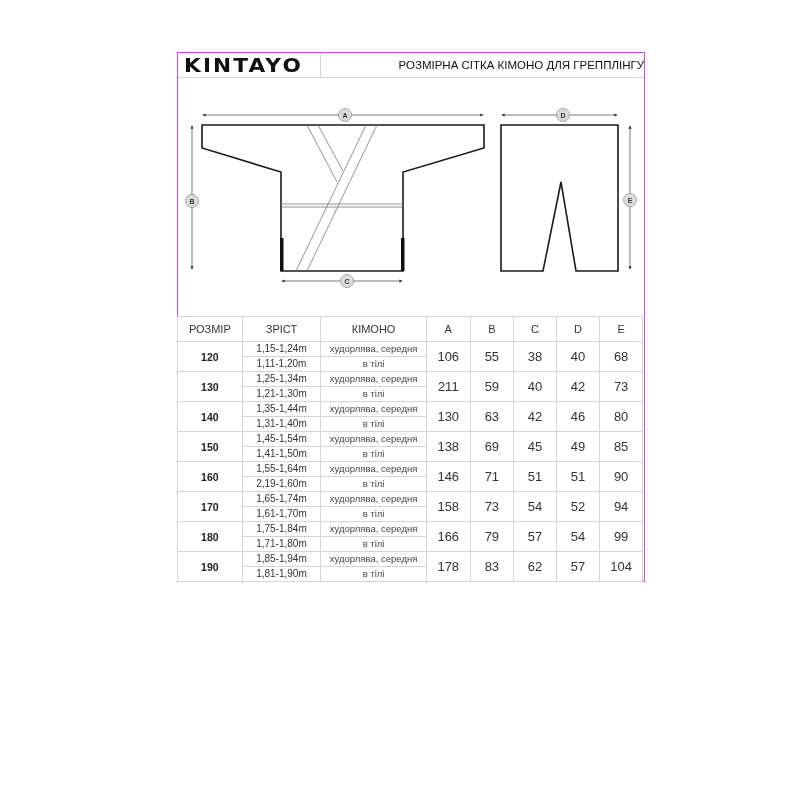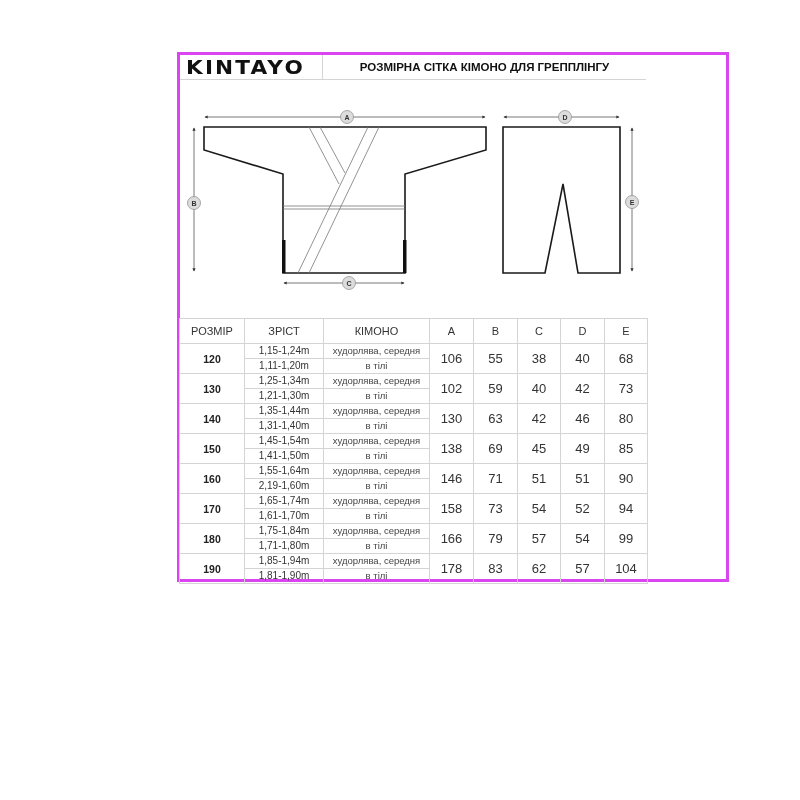--- a/index.html
+++ b/index.html
@@ -1,30 +1,30 @@
 <!DOCTYPE html>
 <html><head>
   <meta charset="utf-8">
   <style>
     html, body { margin: 0; padding: 0; background: #ffffff; }
     body { width: 800px; height: 800px; position: relative; overflow: hidden;
            font-family: "Liberation Sans", "DejaVu Sans", sans-serif; color: #222; }
 
-    .sheet { position: absolute; left: 177px; top: 52px; width: 552px; height: 530px;
-             border: 3px solid #d946ef; box-sizing: border-box; }
+    .sheet { position: absolute; left: 177px; top: 52px; width: 468px; height: 530px;
+             border: 1px solid #d946ef; box-sizing: border-box; }
 
     .header { position: absolute; left: 0; top: 0; width: 466px; height: 24px;
               border-bottom: 1px solid #d4d4d4; }
     .logo-cell { position: absolute; left: 0; top: 0; width: 143px; height: 24px;
                  border-right: 1px solid #d4d4d4; box-sizing: border-box; }
     .logo { position: absolute; left: 6px; top: 1px; font-family: "DejaVu Sans", sans-serif;
             font-weight: bold; font-size: 20px; letter-spacing: 2px; color: #111;
             transform: scaleX(1.08); transform-origin: left center; line-height: 22px; }
     .title { position: absolute; left: 143px; top: 0; width: 323px; height: 24px;
-             line-height: 24px; text-align: center; font-weight: bold; font-size: 11.5px; color: #111; }
+             line-height: 24px; text-align: right; font-weight: normal; font-size: 11.5px; color: #111; }
 
     .diagram { position: absolute; left: 0; top: 24px; width: 466px; height: 240px; }
     .diagram svg { position: absolute; left: -177px; top: -76px; }
 
     table.sizes { position: absolute; left: -1px; top: 263px; border-collapse: collapse;
                   table-layout: fixed; font-size: 10px; }
     table.sizes td, table.sizes th { border: 1px solid #d4d4d4; text-align: center; padding: 0;
                   color: #333; font-weight: normal; overflow: hidden; white-space: nowrap; }
     table.sizes th { height: 24px; font-size: 11px; color: #333; margin-top: 44px; }
     table.sizes td { height: 14px; line-height: 14px; }
@@ -152,21 +152,21 @@
           <td rowspan="2" class="meas">68</td>
         </tr>
         <tr>
           <td>1,11-1,20m</td>
           <td class="build">в тілі</td>
         </tr>
         <tr>
           <td rowspan="2" class="size">130</td>
           <td>1,25-1,34m</td>
           <td class="build">худорлява, середня</td>
-          <td rowspan="2" class="meas">102</td>
+          <td rowspan="2" class="meas">211</td>
           <td rowspan="2" class="meas">59</td>
           <td rowspan="2" class="meas">40</td>
           <td rowspan="2" class="meas">42</td>
           <td rowspan="2" class="meas">73</td>
         </tr>
         <tr>
           <td>1,21-1,30m</td>
           <td class="build">в тілі</td>
         </tr>
         <tr>

